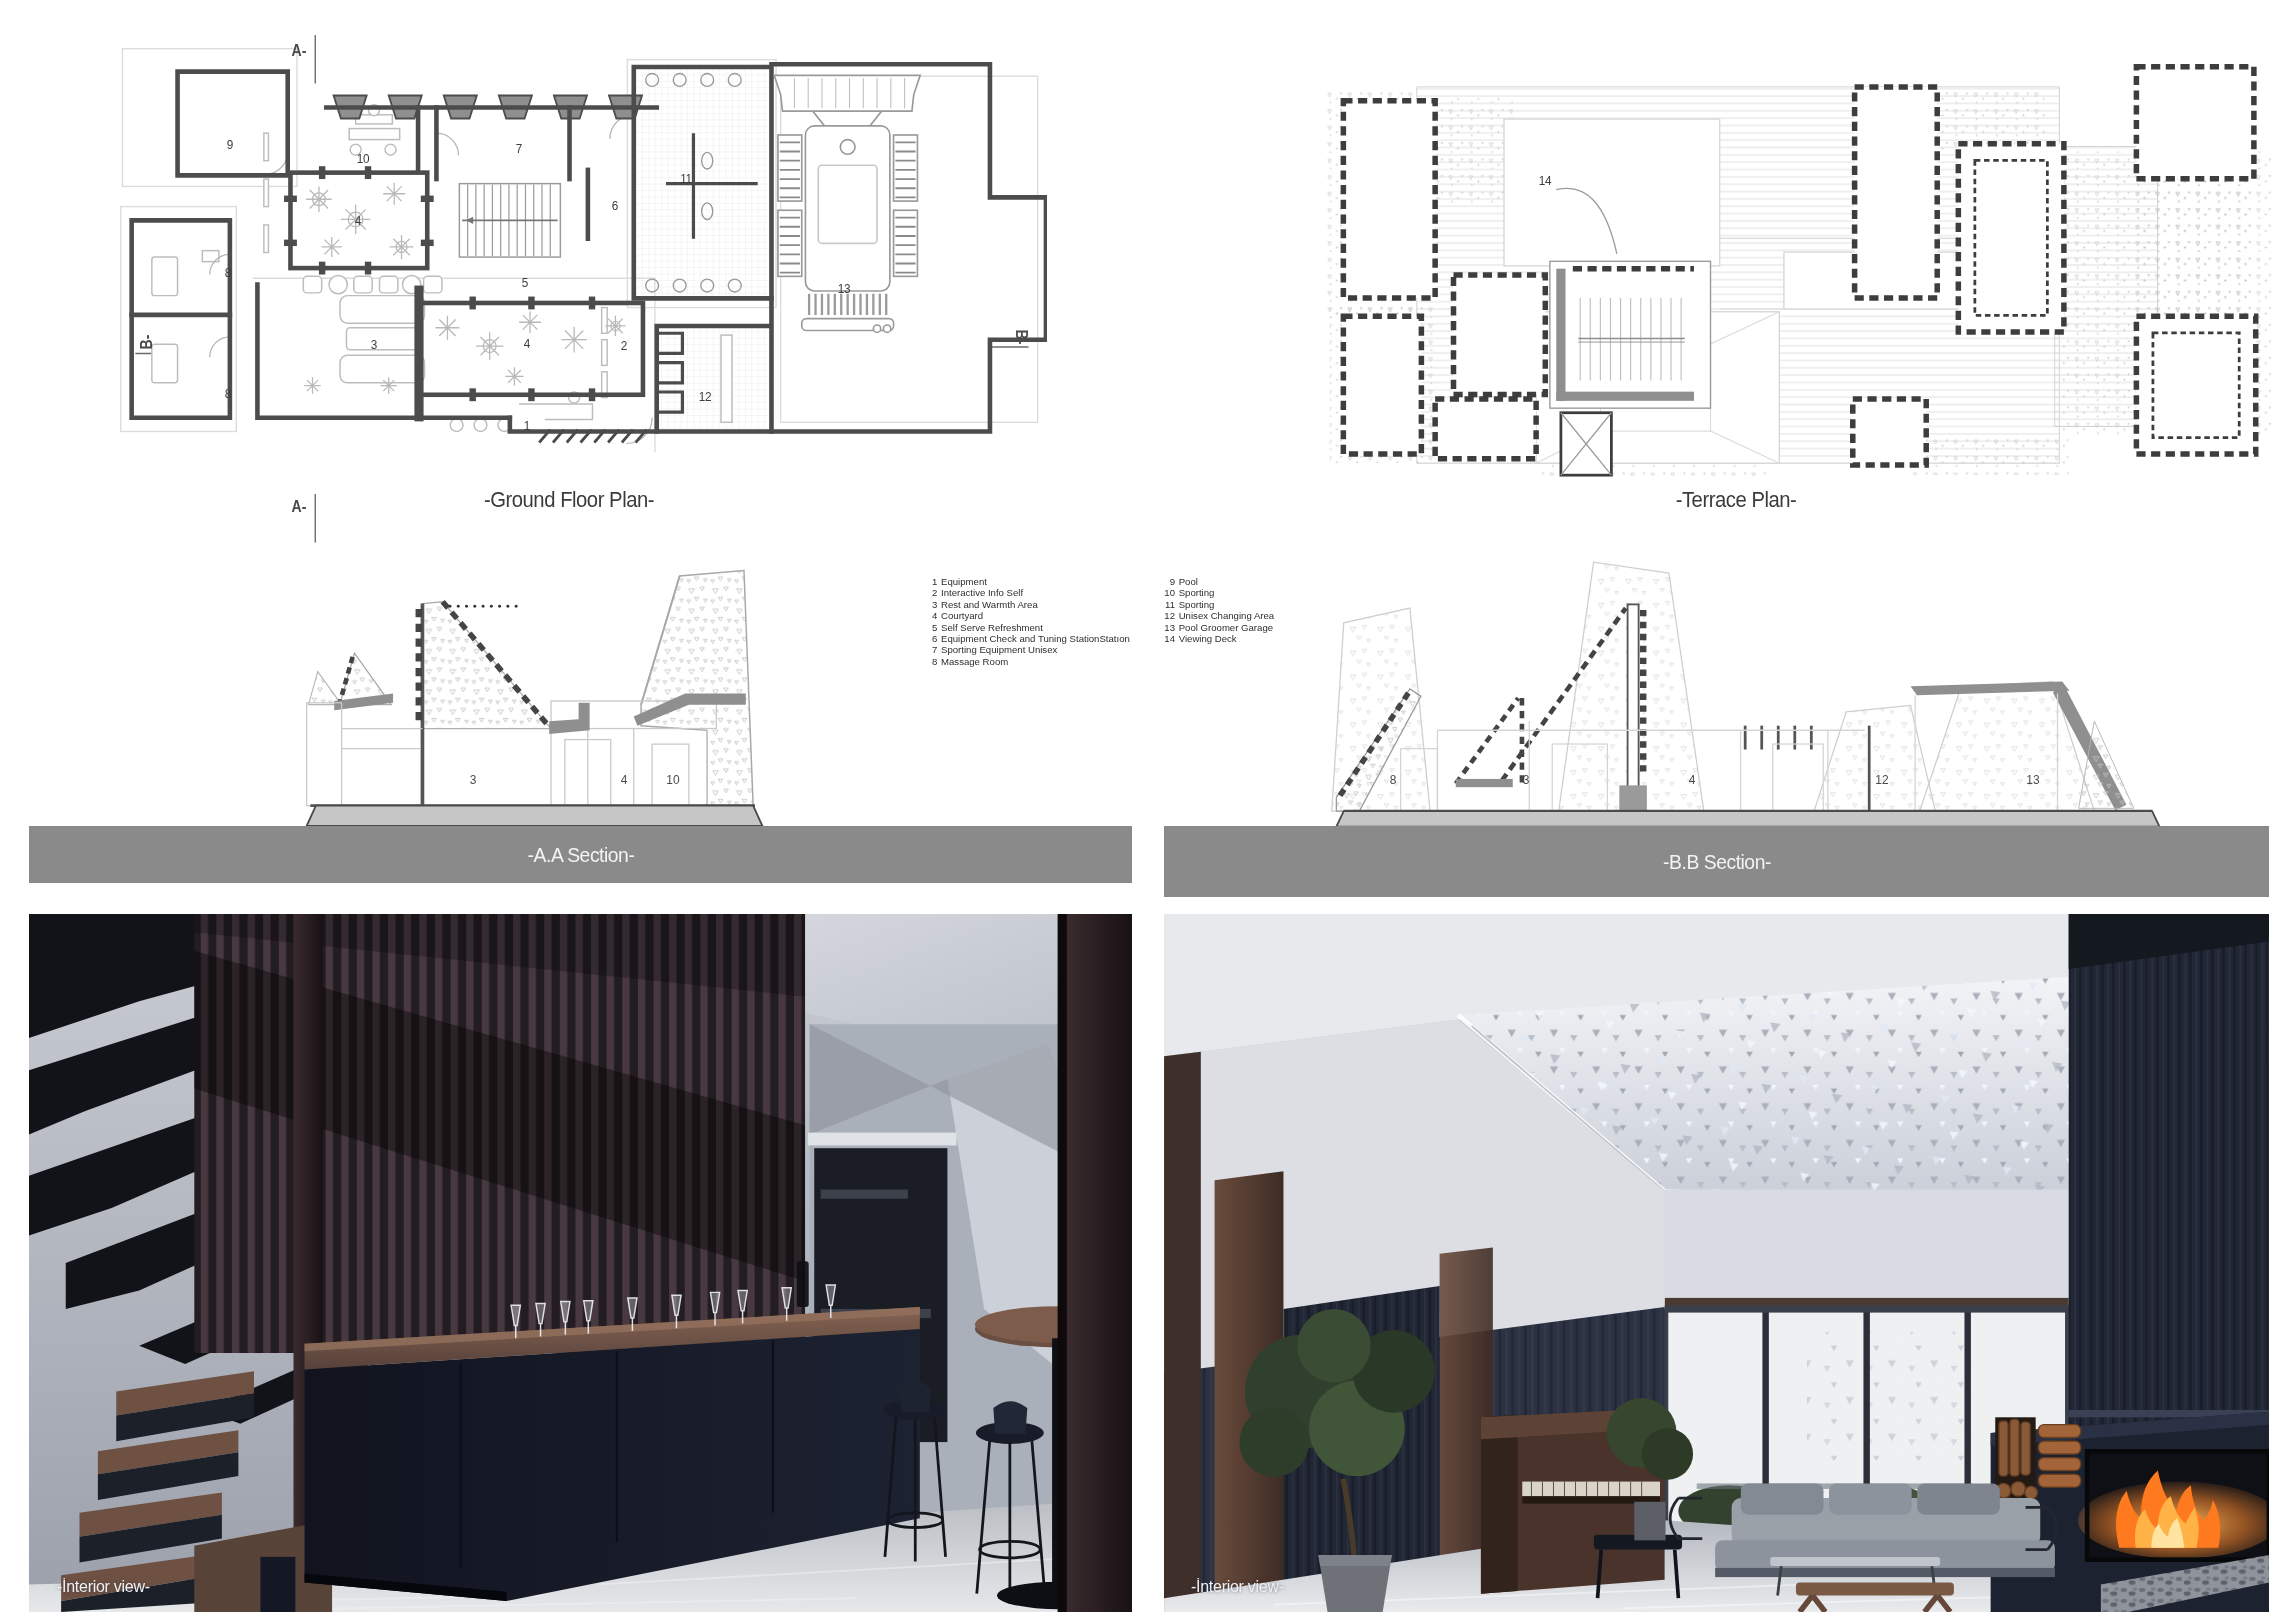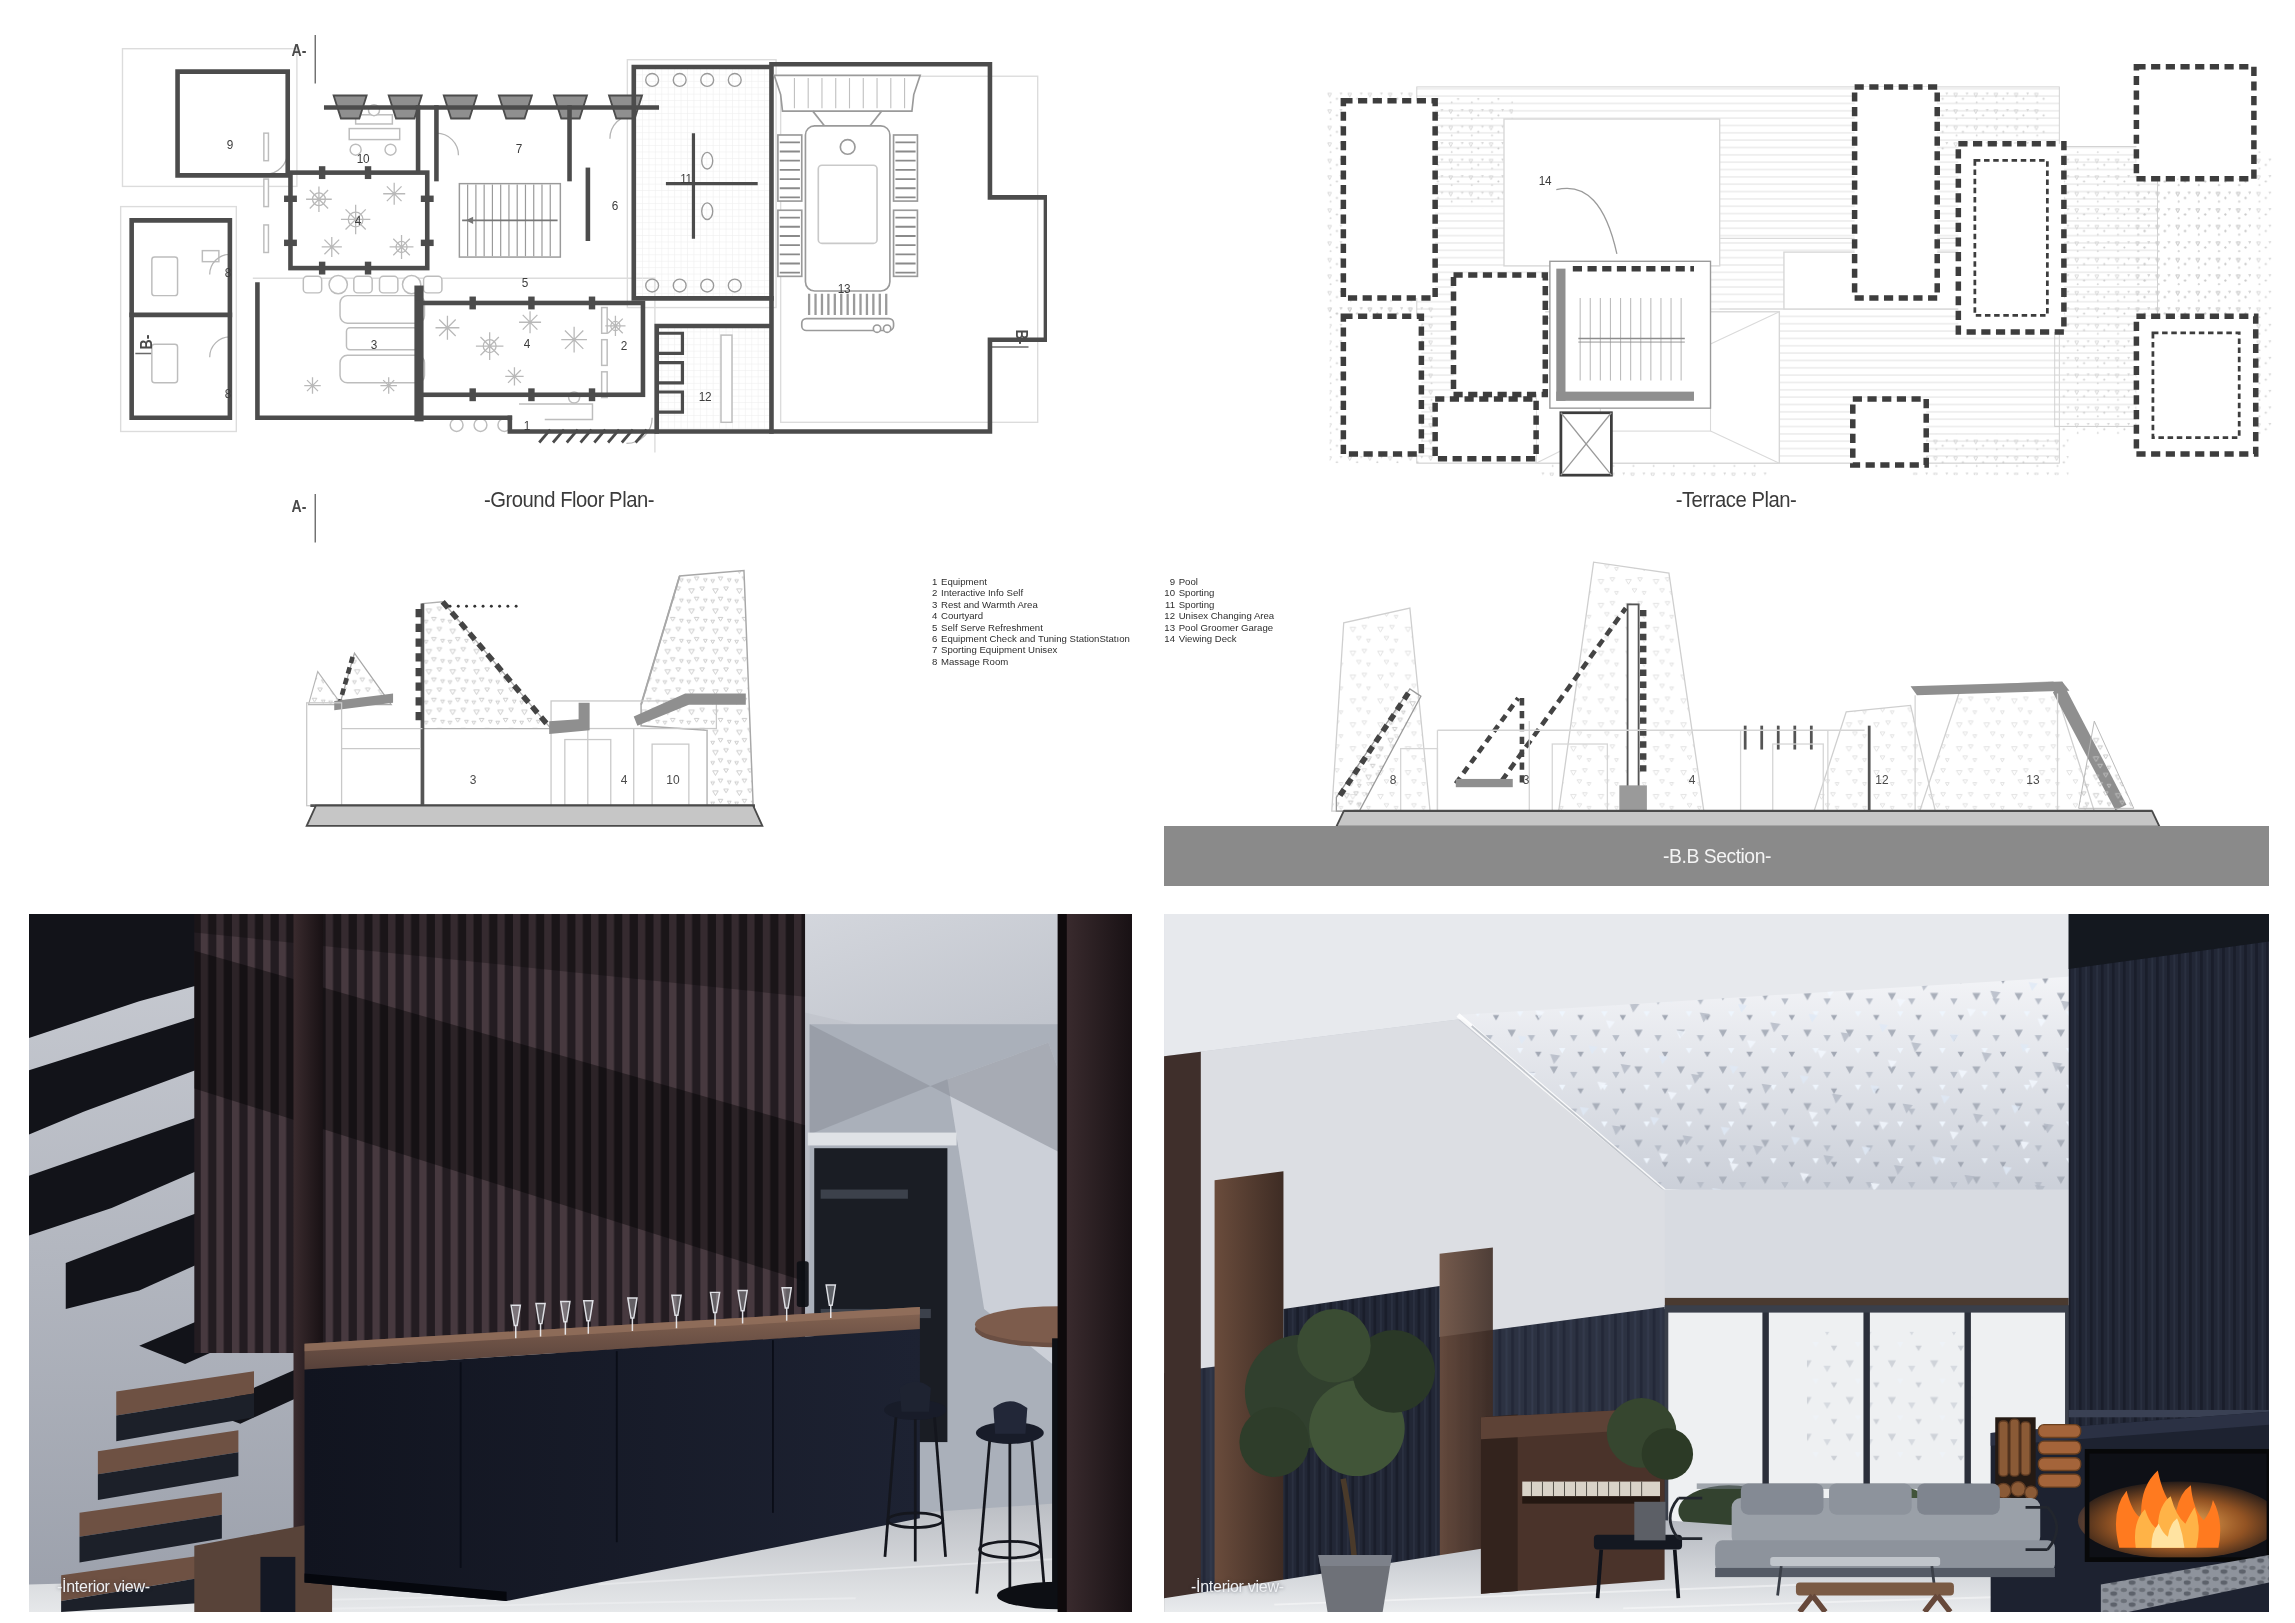--- a/index.html
+++ b/index.html
@@ -572,21 +572,24 @@
           <span class="n">13</span>
           <span>Pool Groomer Garage</span>
         </div>
       <div class="lrow">
           <span class="n">14</span>
           <span>Viewing Deck</span>
         </div>
     </div>
   </div>
 
-  <div class="sectionbar" style="left:1164px;top:826px;width:1105px;height:60px">
+  <div class="sectionbar" style="left:29px;top:826px;width:1103px;height:57px">
+    <span class="bartitle">-A.A Section-</span>
+  </div>
+  <div class="sectionbar" style="left:1164px;top:826px;width:1105px;height:71px">
     <span class="bartitle">-B.B Section-</span>
   </div>
 
   <svg class="abs" style="left:29px;top:914px" width="1103" height="698" viewBox="0 0 1201 760">
     <defs>
       <linearGradient id="wallL" x1="0" y1="0" x2="0" y2="1">
         <stop offset="0" stop-color="#c9ccd3"></stop>
           <stop offset="1" stop-color="#9ba0ab"></stop>
       </linearGradient>
       <linearGradient id="ceilL" x1="0" y1="0" x2="1" y2="1">

